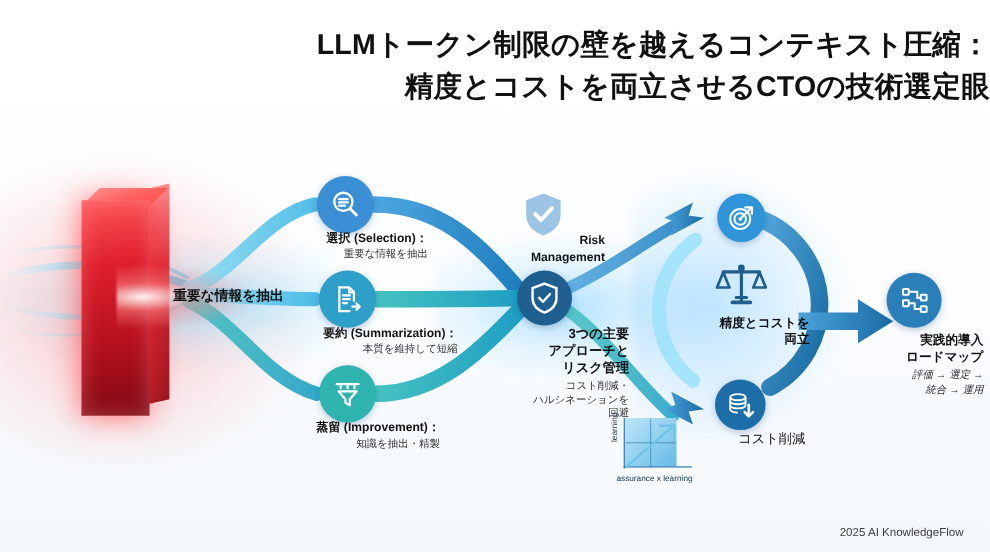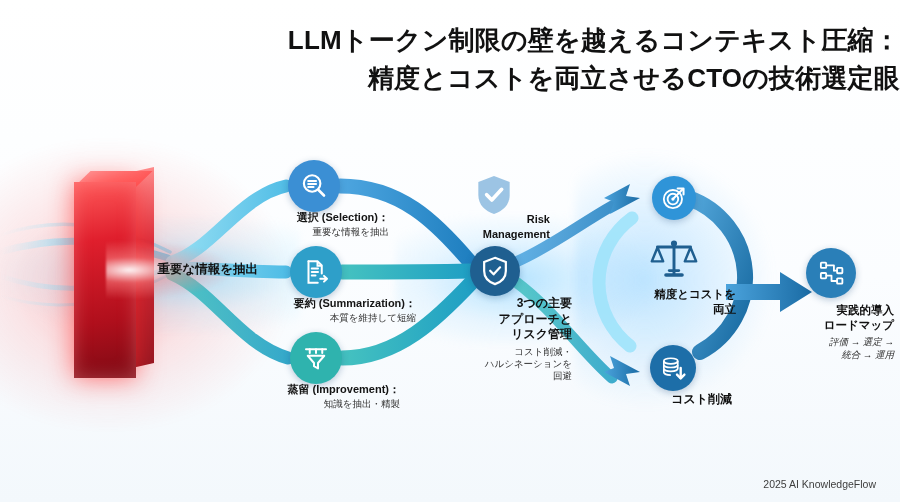--- a/index.html
+++ b/index.html
@@ -261,22 +261,35 @@
   <div class="node" style="left:650px;top:345px;width:46px;height:46px;background:#1d6ea8;">
     <svg width="27" height="27" viewBox="0 0 24 24" fill="none" stroke="#ffffff" stroke-width="1.5">
       <ellipse cx="9.6" cy="5.4" rx="6.2" ry="2.5"></ellipse>
       <path d="M3.4 5.4v3.2c0 1.4 2.8 2.5 6.2 2.5s6.2-1.1 6.2-2.5V5.4"></path>
       <path d="M3.4 8.8V12c0 1.4 2.8 2.5 6.2 2.5s6.2-1.1 6.2-2.5V8.8"></path>
       <path d="M3.4 12.2v3.2c0 1.4 2.8 2.5 6.2 2.5"></path>
       <path d="M18.4 11.6 V20.4" stroke-linecap="round" stroke-width="2.1"></path>
       <path d="M15.1 17.4 L18.4 20.8 L21.7 17.4" stroke-linecap="round" stroke-linejoin="round" stroke-width="2.1"></path>
     </svg>
   </div>
-  <div class="t" style="left:616px;top:392px;width:116px;font-size:12px;font-weight:700;color:#111;">コスト削減</div>
-
+  <div class="t" style="left:616px;top:392px;width:116px;font-size:12px;font-weight:400;color:#111;">コスト削減</div>
+
+  <div class="quad">
+    <div class="box"></div>
+    <div class="ax" style="left:22px;top:2px;width:1.4px;height:46px;"></div>
+    <div class="ax" style="left:22px;top:46px;width:62px;height:1.4px;"></div>
+    <div class="ax" style="left:46px;top:3px;width:1px;height:44px;opacity:.55;"></div>
+    <div class="ax" style="left:24px;top:24px;width:45px;height:1px;opacity:.55;"></div>
+    <svg style="position:absolute;left:22px;top:2px;" width="62" height="48" viewBox="0 0 62 48">
+      <path d="M3 44 L44 8" stroke="#6fc4ea" stroke-width="2.2" fill="none" stroke-linecap="round"></path>
+      <path d="M33 7 H46 V20" stroke="#6fc4ea" stroke-width="2.2" fill="none" stroke-linecap="round" stroke-linejoin="round"></path>
+    </svg>
+    <div class="ylab">learning</div>
+    <div class="xlab">assurance x learning</div>
+  </div>
 
   <div class="node" style="left:806px;top:248px;width:50px;height:50px;background:#2a7fb8;">
     <svg width="29" height="29" viewBox="0 0 24 24" fill="none" stroke="#ffffff" stroke-width="1.5">
       <rect x="3.2" y="3" width="4.4" height="4.4" rx=".6"></rect>
       <rect x="3.2" y="11.6" width="4.4" height="4.4" rx=".6"></rect>
       <rect x="16.6" y="7.4" width="4.4" height="4.4" rx=".6"></rect>
       <rect x="16.6" y="16" width="4.4" height="4.4" rx=".6"></rect>
       <path d="M7.8 5.2 H14 V9.6" stroke-linecap="round" stroke-linejoin="round"></path>
       <path d="M7.8 13.8 H12 V18.2 H16.2" stroke-linecap="round" stroke-linejoin="round"></path>
       <path d="M14 9.6 H16.4" stroke-linecap="round"></path>

